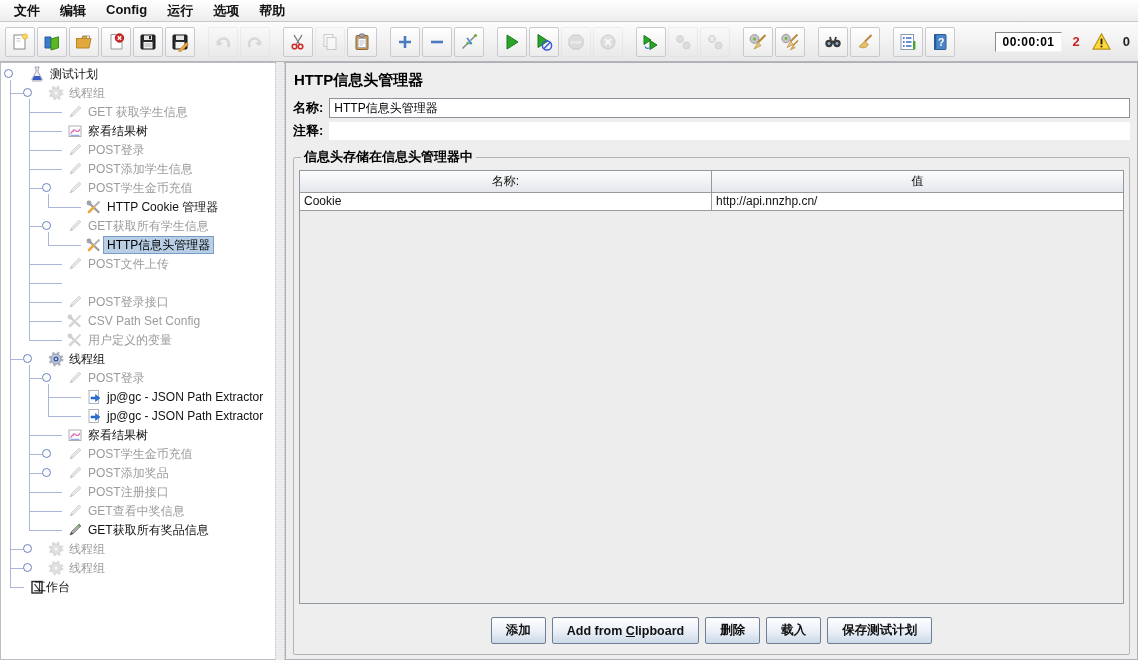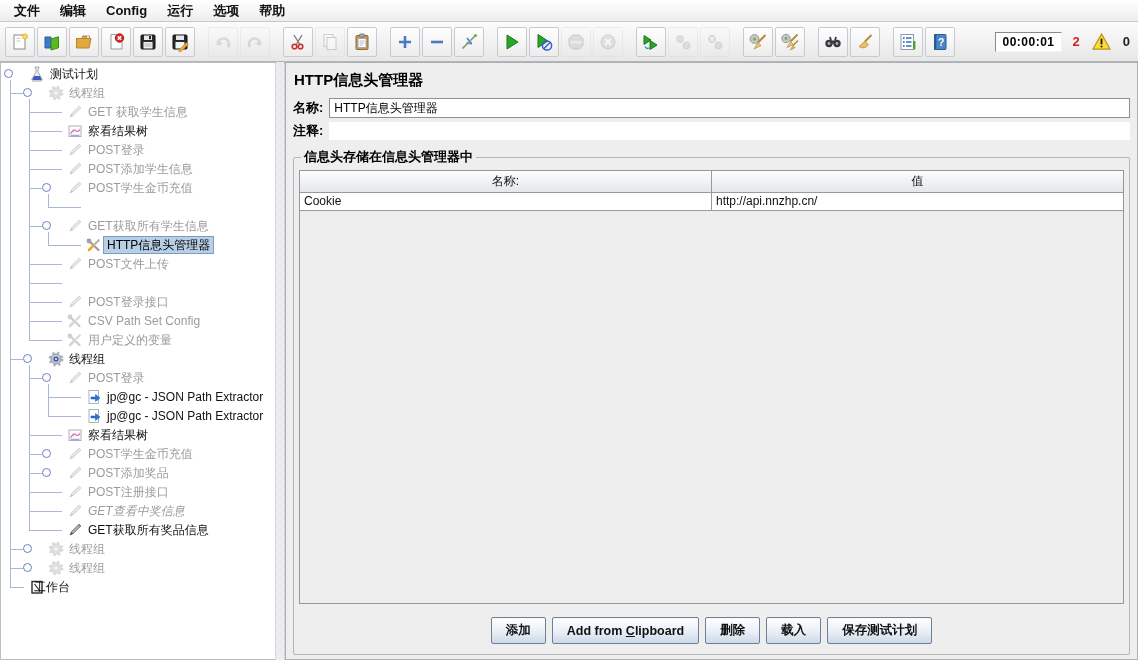--- a/index.html
+++ b/index.html
@@ -2,21 +2,21 @@
 <html><head>
 <meta charset="utf-8">
 <style>
   * { margin:0; padding:0; box-sizing:border-box; }
   html,body { width:1138px; height:660px; overflow:hidden; }
   body { font-family:"Liberation Sans","DejaVu Sans",sans-serif; background:#eeeeee; position:relative; }
 
   
   #menubar { position:absolute; left:0; top:0; width:1138px; height:22px;
     background:linear-gradient(#ffffff,#ededed); border-bottom:1px solid #c8c8c8;
-    display:flex; align-items:center; padding-left:4px; }
+    display:flex; align-items:flex-start; padding-left:4px; }
   .menu-item { font-size:13px; font-weight:bold; color:#111; padding:2px 10px; cursor:default; }
 
   
   #toolbar { position:absolute; left:0; top:22px; width:1138px; height:40px;
     background:linear-gradient(#fcfcfc,#e7e7e7); border-bottom:1px solid #b5b5b5;
     display:flex; align-items:center; padding:0 4px; }
   .tbtn { width:30px; height:30px; margin:0 1px; border-radius:2px; display:flex;
     align-items:center; justify-content:center; border:1px solid #c9c9cf;
     background:linear-gradient(#ffffff,#ececec); cursor:pointer; flex:0 0 auto; }
   .tbtn.dis { opacity:.45; filter:grayscale(.9); border-color:#dddddd; background:transparent; cursor:default; }
@@ -367,86 +367,97 @@
         <span class="handle" style="left: 41px;"></span>
         <span class="ticon dis" style="left: 66px;">
           <svg viewBox="0 0 16 16">
             <path d="M3 13l1.5-3.5L12 2l2 2-7.5 7.5z" fill="#cccccc" stroke="#a2a2a2" stroke-width=".7"></path>
             <path d="M3 13l3.2-1.2L4.4 10z" fill="#8f8f8f"></path>
           </svg>
         </span>
         <span class="tlabel dis" style="left: 84px;">POST学生金币充值</span>
       </div>
       <div class="tguide" style="left: 47px; top: 144px; width: 33px; height: 1px;"></div>
-      <div class="tguide" style="left: 28px; top: 163px; width: 13px; height: 1px;"></div>
-      <div class="trow" style="top: 154px;">
-        <span class="handle" style="left: 41px;"></span>
-        <span class="ticon dis" style="left: 66px;">
-          <svg viewBox="0 0 16 16">
-            <path d="M3 13l1.5-3.5L12 2l2 2-7.5 7.5z" fill="#cccccc" stroke="#a2a2a2" stroke-width=".7"></path>
-            <path d="M3 13l3.2-1.2L4.4 10z" fill="#8f8f8f"></path>
-          </svg>
-        </span>
-        <span class="tlabel dis" style="left: 84px;">GET获取所有学生信息</span>
-      </div>
-      <div class="tguide" style="left: 47px; top: 182px; width: 33px; height: 1px;"></div>
-      <div class="trow" style="top: 173px;">
+      <div class="trow" style="top: 135px;">
         <span class="ticon" style="left: 85px;">
           <svg viewBox="0 0 16 16">
             <path d="M2.5 3.5L12.5 13" stroke="#9a9aa2" stroke-width="2.2" stroke-linecap="round"></path>
             <circle cx="3" cy="4" r="1.9" fill="none" stroke="#9a9aa2" stroke-width="1.1"></circle>
             <path d="M13.5 2.5L8.5 7.5" stroke="#b0b0b8" stroke-width="2"></path>
             <path d="M7.5 8.5L3 13" stroke="#e8a83a" stroke-width="2.6" stroke-linecap="round"></path>
           </svg>
         </span>
-        <span class="tlabel sel" style="left: 103px;">HTTP信息头管理器</span>
-      </div>
-      <div class="tguide" style="left: 28px; top: 201px; width: 33px; height: 1px;"></div>
-      <div class="trow" style="top: 192px;">
-        <span class="ticon dis" style="left: 66px;">
-          <svg viewBox="0 0 16 16">
-            <path d="M3 13l1.5-3.5L12 2l2 2-7.5 7.5z" fill="#cccccc" stroke="#a2a2a2" stroke-width=".7"></path>
-            <path d="M3 13l3.2-1.2L4.4 10z" fill="#8f8f8f"></path>
-          </svg>
-        </span>
-        <span class="tlabel dis" style="left: 84px;">POST文件上传</span>
-      </div>
-      <div class="tguide" style="left: 28px; top: 220px; width: 33px; height: 1px;"></div>
-      <div class="tguide" style="left: 28px; top: 239px; width: 33px; height: 1px;"></div>
-      <div class="trow" style="top: 230px;">
-        <span class="ticon dis" style="left: 66px;">
-          <svg viewBox="0 0 16 16">
-            <path d="M3 13l1.5-3.5L12 2l2 2-7.5 7.5z" fill="#cccccc" stroke="#a2a2a2" stroke-width=".7"></path>
-            <path d="M3 13l3.2-1.2L4.4 10z" fill="#8f8f8f"></path>
-          </svg>
-        </span>
-        <span class="tlabel dis" style="left: 84px;">POST登录接口</span>
-      </div>
-      <div class="tguide" style="left: 28px; top: 258px; width: 33px; height: 1px;"></div>
-      <div class="trow" style="top: 249px;">
-        <span class="ticon dis" style="left: 66px;">
+        <span class="tlabel" style="left: 103px;">HTTP Cookie 管理器</span>
+      </div>
+      <div class="tguide" style="left: 28px; top: 163px; width: 13px; height: 1px;"></div>
+      <div class="trow" style="top: 154px;">
+        <span class="handle" style="left: 41px;"></span>
+        <span class="ticon dis" style="left: 66px;">
+          <svg viewBox="0 0 16 16">
+            <path d="M3 13l1.5-3.5L12 2l2 2-7.5 7.5z" fill="#cccccc" stroke="#a2a2a2" stroke-width=".7"></path>
+            <path d="M3 13l3.2-1.2L4.4 10z" fill="#8f8f8f"></path>
+          </svg>
+        </span>
+        <span class="tlabel dis" style="left: 84px;">GET获取所有学生信息</span>
+      </div>
+      <div class="tguide" style="left: 47px; top: 182px; width: 33px; height: 1px;"></div>
+      <div class="trow" style="top: 173px;">
+        <span class="ticon" style="left: 85px;">
           <svg viewBox="0 0 16 16">
             <path d="M2.5 3.5L12.5 13" stroke="#9a9aa2" stroke-width="2.2" stroke-linecap="round"></path>
             <circle cx="3" cy="4" r="1.9" fill="none" stroke="#9a9aa2" stroke-width="1.1"></circle>
             <path d="M13.5 2.5L8.5 7.5" stroke="#b0b0b8" stroke-width="2"></path>
             <path d="M7.5 8.5L3 13" stroke="#e8a83a" stroke-width="2.6" stroke-linecap="round"></path>
           </svg>
         </span>
-        <span class="tlabel dis" style="left: 84px;">CSV Path Set Config</span>
-      </div>
-      <div class="tguide" style="left: 28px; top: 277px; width: 33px; height: 1px;"></div>
-      <div class="trow" style="top: 268px;">
+        <span class="tlabel sel" style="left: 103px;">HTTP信息头管理器</span>
+      </div>
+      <div class="tguide" style="left: 28px; top: 201px; width: 33px; height: 1px;"></div>
+      <div class="trow" style="top: 192px;">
+        <span class="ticon dis" style="left: 66px;">
+          <svg viewBox="0 0 16 16">
+            <path d="M3 13l1.5-3.5L12 2l2 2-7.5 7.5z" fill="#cccccc" stroke="#a2a2a2" stroke-width=".7"></path>
+            <path d="M3 13l3.2-1.2L4.4 10z" fill="#8f8f8f"></path>
+          </svg>
+        </span>
+        <span class="tlabel dis" style="left: 84px;">POST文件上传</span>
+      </div>
+      <div class="tguide" style="left: 28px; top: 220px; width: 33px; height: 1px;"></div>
+      <div class="tguide" style="left: 28px; top: 239px; width: 33px; height: 1px;"></div>
+      <div class="trow" style="top: 230px;">
+        <span class="ticon dis" style="left: 66px;">
+          <svg viewBox="0 0 16 16">
+            <path d="M3 13l1.5-3.5L12 2l2 2-7.5 7.5z" fill="#cccccc" stroke="#a2a2a2" stroke-width=".7"></path>
+            <path d="M3 13l3.2-1.2L4.4 10z" fill="#8f8f8f"></path>
+          </svg>
+        </span>
+        <span class="tlabel dis" style="left: 84px;">POST登录接口</span>
+      </div>
+      <div class="tguide" style="left: 28px; top: 258px; width: 33px; height: 1px;"></div>
+      <div class="trow" style="top: 249px;">
         <span class="ticon dis" style="left: 66px;">
           <svg viewBox="0 0 16 16">
             <path d="M2.5 3.5L12.5 13" stroke="#9a9aa2" stroke-width="2.2" stroke-linecap="round"></path>
             <circle cx="3" cy="4" r="1.9" fill="none" stroke="#9a9aa2" stroke-width="1.1"></circle>
             <path d="M13.5 2.5L8.5 7.5" stroke="#b0b0b8" stroke-width="2"></path>
             <path d="M7.5 8.5L3 13" stroke="#e8a83a" stroke-width="2.6" stroke-linecap="round"></path>
           </svg>
         </span>
+        <span class="tlabel dis" style="left: 84px;">CSV Path Set Config</span>
+      </div>
+      <div class="tguide" style="left: 28px; top: 277px; width: 33px; height: 1px;"></div>
+      <div class="trow" style="top: 268px;">
+        <span class="ticon dis" style="left: 66px;">
+          <svg viewBox="0 0 16 16">
+            <path d="M2.5 3.5L12.5 13" stroke="#9a9aa2" stroke-width="2.2" stroke-linecap="round"></path>
+            <circle cx="3" cy="4" r="1.9" fill="none" stroke="#9a9aa2" stroke-width="1.1"></circle>
+            <path d="M13.5 2.5L8.5 7.5" stroke="#b0b0b8" stroke-width="2"></path>
+            <path d="M7.5 8.5L3 13" stroke="#e8a83a" stroke-width="2.6" stroke-linecap="round"></path>
+          </svg>
+        </span>
         <span class="tlabel dis" style="left: 84px;">用户定义的变量</span>
       </div>
       <div class="tguide" style="left: 9px; top: 296px; width: 13px; height: 1px;"></div>
       <div class="trow" style="top: 287px;">
         <span class="handle" style="left: 22px;"></span>
         <span class="ticon" style="left: 47px;">
           <svg viewBox="0 0 16 16">
             <circle cx="8" cy="8" r="6.3" fill="none" stroke="#b4b8c4" stroke-width="2.4" stroke-dasharray="2.4 2.6"></circle>
             <circle cx="8" cy="8" r="5.1" fill="#c2c8d4" stroke="#8a92a2"></circle>
             <circle cx="8" cy="8" r="2.6" fill="#3a5fae"></circle>
@@ -531,21 +542,21 @@
         <span class="tlabel dis" style="left: 84px;">POST注册接口</span>
       </div>
       <div class="tguide" style="left: 28px; top: 448px; width: 33px; height: 1px;"></div>
       <div class="trow" style="top: 439px;">
         <span class="ticon dis" style="left: 66px;">
           <svg viewBox="0 0 16 16">
             <path d="M3 13l1.5-3.5L12 2l2 2-7.5 7.5z" fill="#cccccc" stroke="#a2a2a2" stroke-width=".7"></path>
             <path d="M3 13l3.2-1.2L4.4 10z" fill="#8f8f8f"></path>
           </svg>
         </span>
-        <span class="tlabel dis" style="left: 84px; font-style: italic;">GET查看中奖信息</span>
+        <span class="tlabel dis" style="left: 84px;">GET查看中奖信息</span>
       </div>
       <div class="tguide" style="left: 28px; top: 467px; width: 33px; height: 1px;"></div>
       <div class="trow" style="top: 458px;">
         <span class="ticon" style="left: 66px;">
           <svg viewBox="0 0 16 16">
             <path d="M3 13l1.5-3.5L12 2l2 2-7.5 7.5z" fill="#a8a8a8" stroke="#7a7a7a" stroke-width=".7"></path>
             <path d="M11 3l2 2 1-1-2-2z" fill="#49a832"></path>
             <path d="M3 13l3.2-1.2L4.4 10z" fill="#4a4a4a"></path>
           </svg>
         </span>

